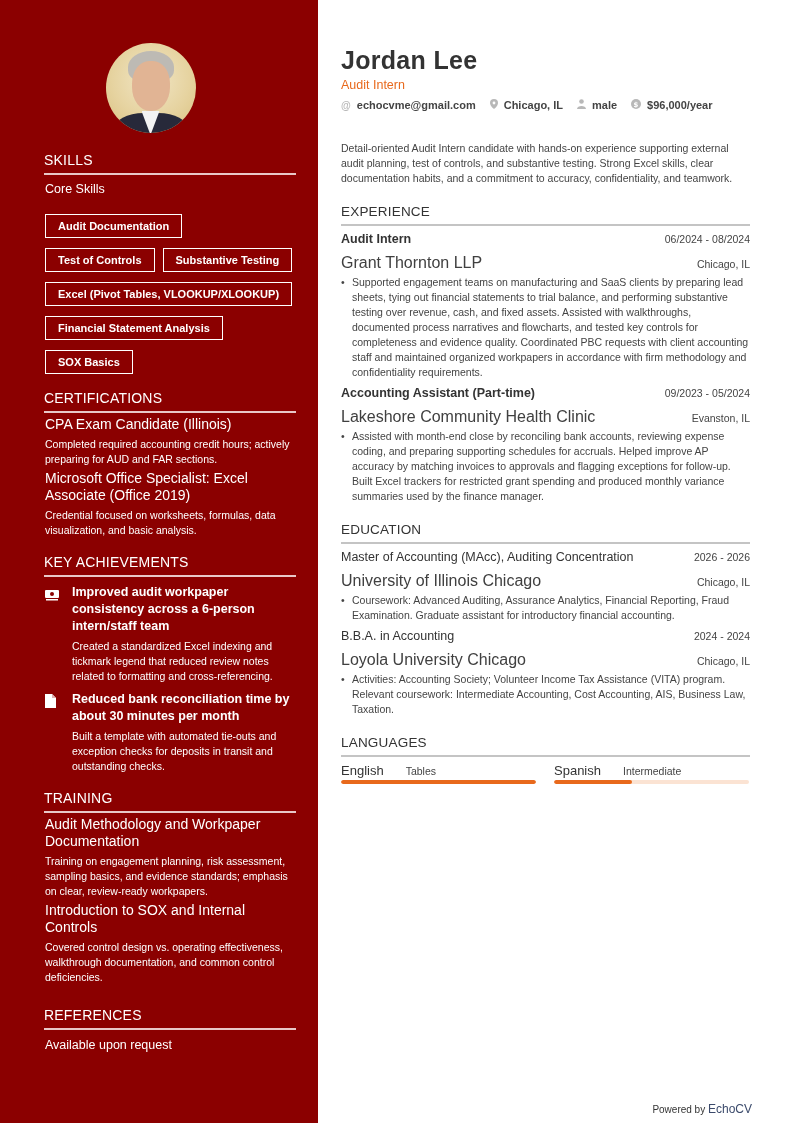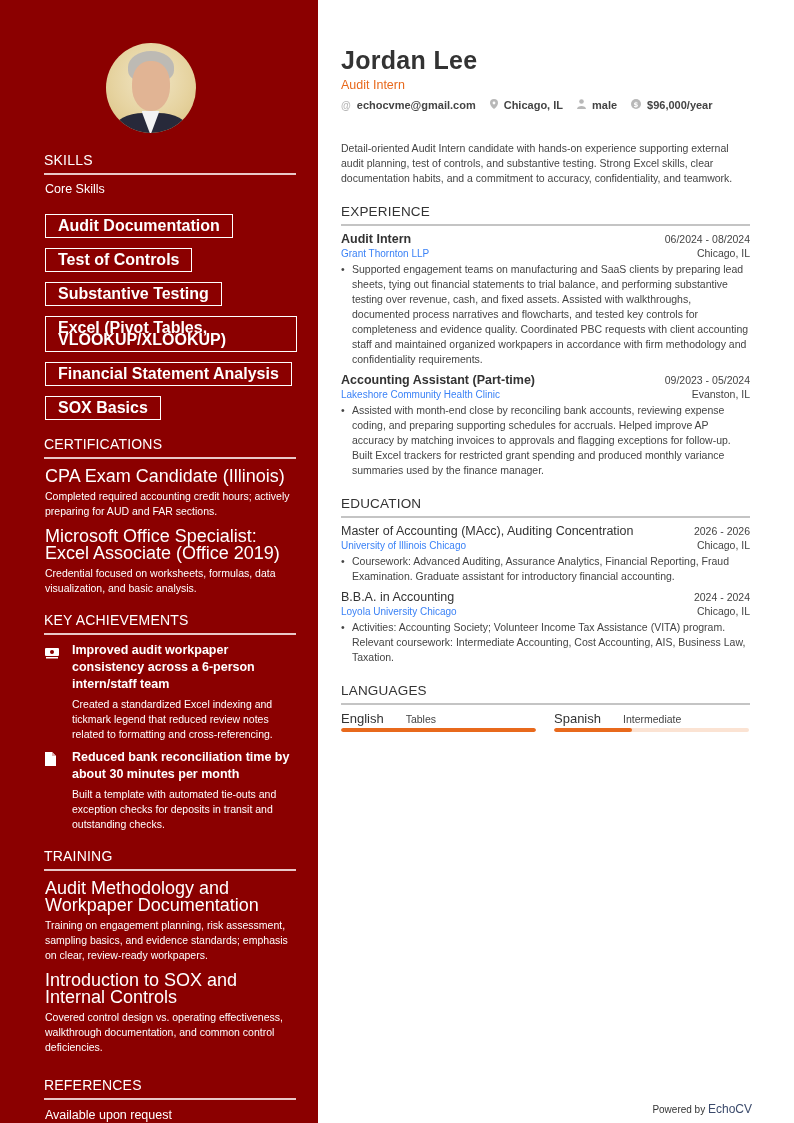--- a/index.html
+++ b/index.html
@@ -18,22 +18,22 @@
   .avatar .hair { position: absolute; left: 22px; top: 8px; width: 46px; height: 32px; border-radius: 50% 50% 40% 40%; background: #bdbab4; }
   .avatar .face { position: absolute; left: 26px; top: 18px; width: 38px; height: 50px; border-radius: 45% 45% 48% 48%; background: #e1b494; }
   .avatar .suit { position: absolute; left: 8px; top: 70px; width: 74px; height: 40px; border-radius: 40% 40% 0 0; background: #27293a; }
   .avatar .shirt { position: absolute; left: 36px; top: 68px; width: 18px; height: 24px; background: #f3f3f3; clip-path: polygon(0 0,100% 0,50% 100%); }
 
   .s-section { margin-top: 16px; }
   .s-section.first { margin-top: 19px; }
   .s-title { font-size: 14px; font-weight: 500; letter-spacing: 0.2px; padding-bottom: 5px; border-bottom: 2px solid #e8c8c8; margin-left: -1px; width: 252px; }
   .s-sub { font-size: 12.5px; margin-top: 7px; margin-bottom: 18px; }
   .chips { display: flex; flex-wrap: wrap; gap: 10px 8px; width: 252px; }
-  .chip { border: 1.5px solid #ffffff; font-size: 16px; font-weight: 700; padding: 5px 12px; line-height: 12px; }
-  .cert-name { font-size: 18px; line-height: 17px; margin-top: 9px; }
+  .chip { border: 1.5px solid #ffffff; font-size: 11px; font-weight: 700; padding: 5px 12px; line-height: 12px; }
+  .cert-name { font-size: 14px; line-height: 17px; margin-top: 3px; }
   .cert-desc { font-size: 10.5px; line-height: 15px; margin-top: 4px; width: 245px; }
   .ach { display: flex; margin-top: 7px; }
   .ach-icon { width: 27px; flex: none; padding-top: 3px; }
   .ach-title { font-size: 12.5px; line-height: 17px; font-weight: 600; }
   .ach-desc { font-size: 10.5px; line-height: 15px; margin-top: 4px; }
   .ref-text { font-size: 12.5px; margin-top: 8px; }
 
   .main { position: absolute; left: 341px; top: 0; width: 409px; color: #3a3a3a; }
   .name { font-size: 25px; font-weight: 700; color: #333333; margin-top: 45px; line-height: 30px; letter-spacing: 0.3px; }
   .role { font-size: 12.5px; color: #e8691c; margin-top: 3px; }
@@ -43,21 +43,21 @@
 
   .m-section { margin-top: 18px; }
   .m-section.first { margin-top: 30px; }
   .m-title { font-size: 13.5px; color: #333; padding-bottom: 5px; border-bottom: 2px solid #c4c4c4; letter-spacing: 0.2px; }
   .summary { font-size: 10.5px; line-height: 15px; margin-top: 6px; color: #444; }
   .entry { margin-top: 6px; }
   .row { display: flex; justify-content: space-between; align-items: baseline; }
   .e-title { font-size: 12.5px; font-weight: 600; color: #333; }
   .e-title.light { font-weight: 400; }
   .e-date { font-size: 10.5px; color: #444; }
-  .e-org { font-size: 10px; color: #3b82f6; margin-top: 2px; }
+  .e-org { font-size: 16px; color: #404040; margin-top: 8px; }
   .e-loc { font-size: 10.5px; color: #444; }
   .bullet { display: flex; font-size: 10.5px; line-height: 15px; margin-top: 3px; color: #444; }
   .bullet .dot { width: 11px; flex: none; }
 
   .langs { display: flex; gap: 18px; margin-top: 6px; }
   .lang { width: 195px; }
   .lang-top { display: flex; align-items: baseline; gap: 22px; }
   .lang-name { font-size: 13px; color: #333; }
   .lang-level { font-size: 10.5px; color: #444; }
   .bar { height: 4px; border-radius: 2px; background: #fbe3d3; margin-top: 2px; overflow: hidden; }

